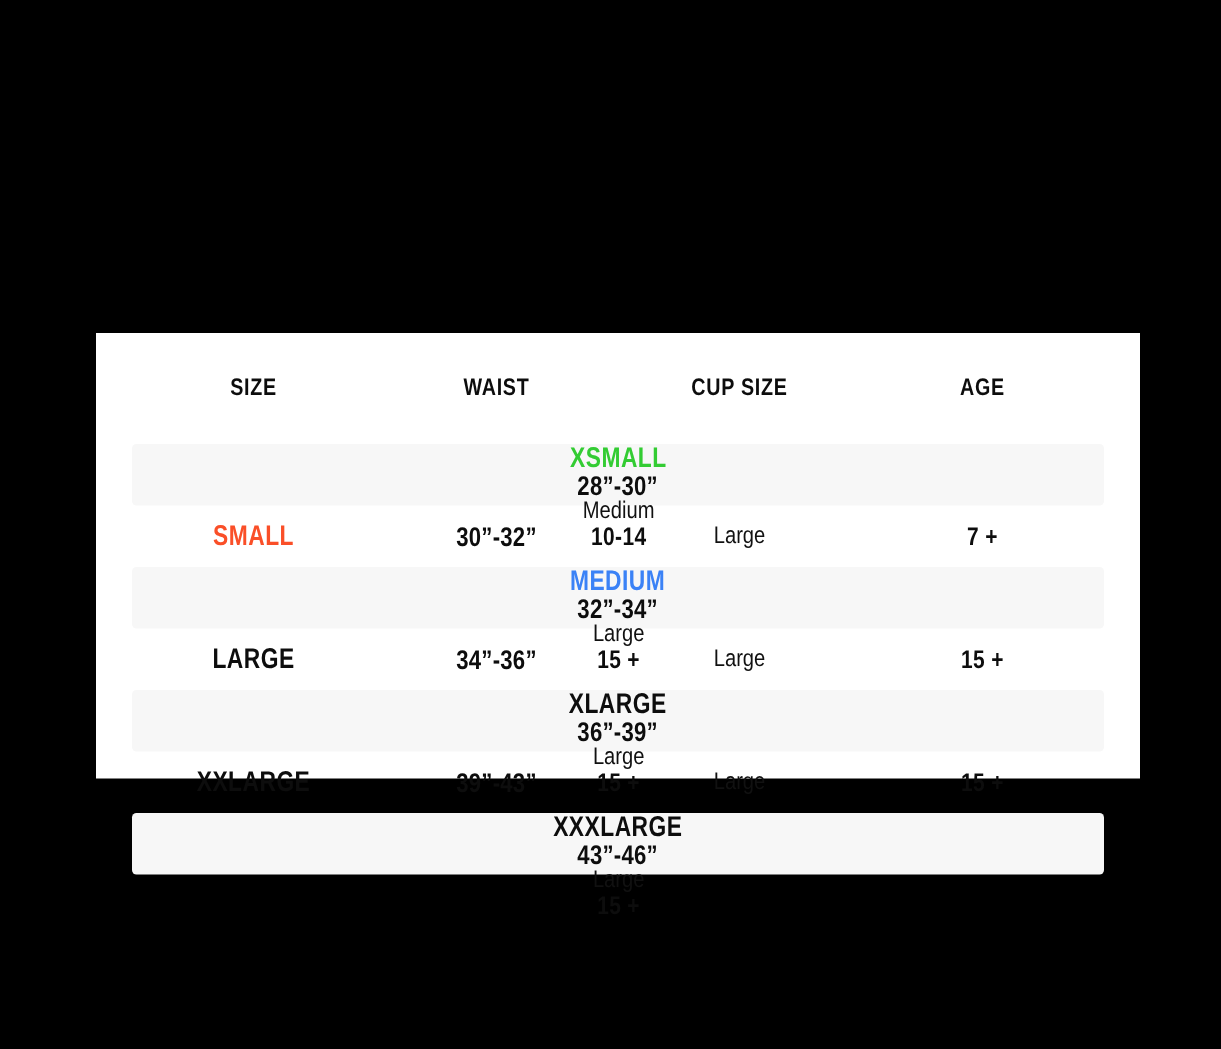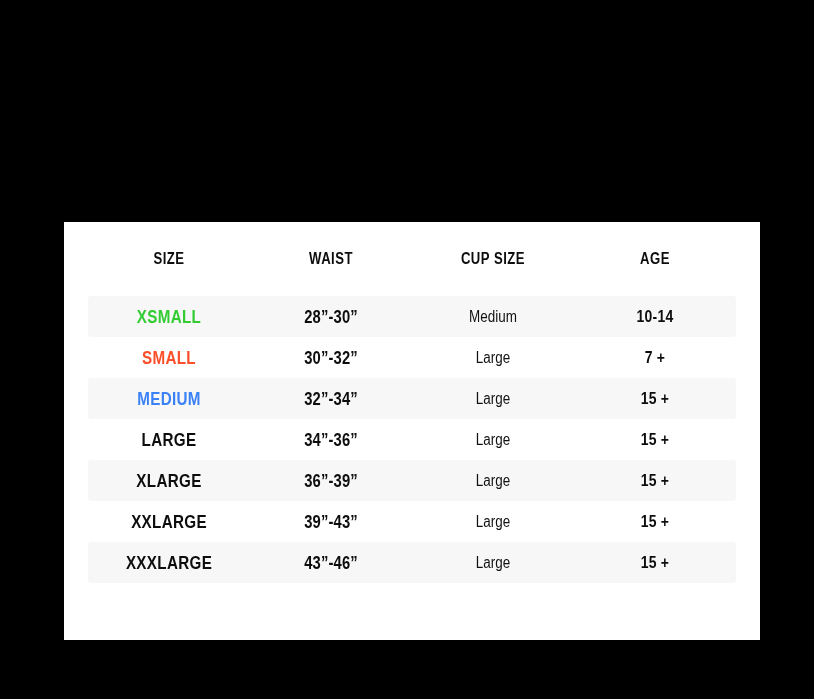--- a/index.html
+++ b/index.html
@@ -18,21 +18,21 @@
     height: 699px;
     background: #000000;
   }
 
   
   .size-card {
     position: absolute;
     left: 64px;
     top: 222px;
     width: 696px;
-    height: 418px;
+    height: 297px;
     background: #ffffff;
     padding: 0;
   }
 
   
   .table-head {
     display: flex;
     width: 100%;
     height: 74px;
     align-items: center;
@@ -59,20 +59,21 @@
     align-items: center;
     width: 648px;
     margin: 0 24px;
     height: 41px;
     border-radius: 3px;
     background: transparent;
   }
 
   .table-row.striped {
     background: #f7f7f7;
+    flex-direction: column;
   }
 
   .cell {
     flex: 1 1 0;
     text-align: center;
     line-height: 1;
   }
 
   
   .cell-size {

